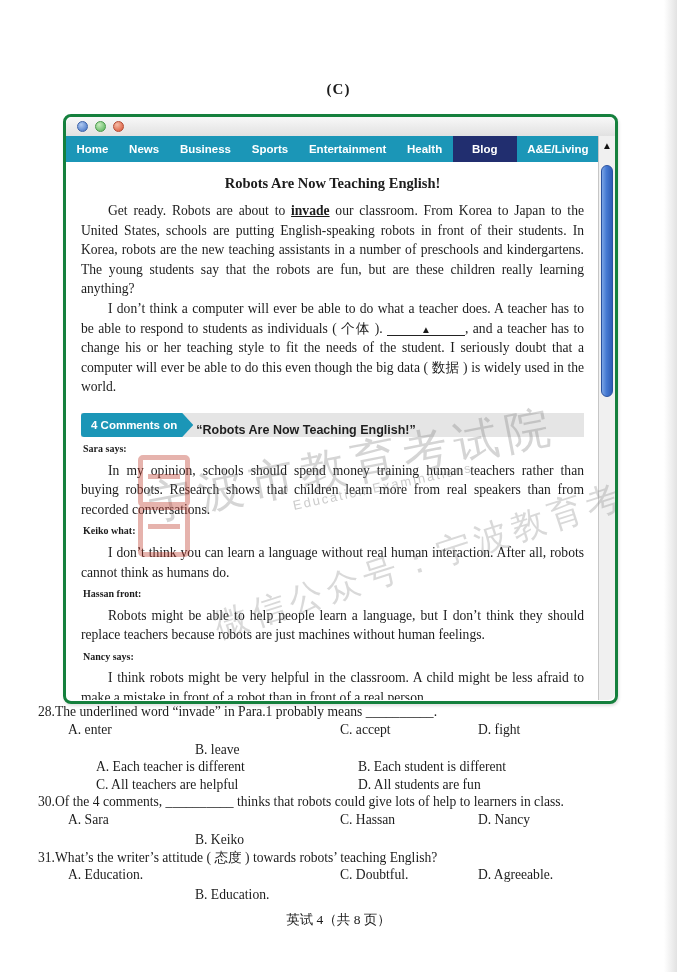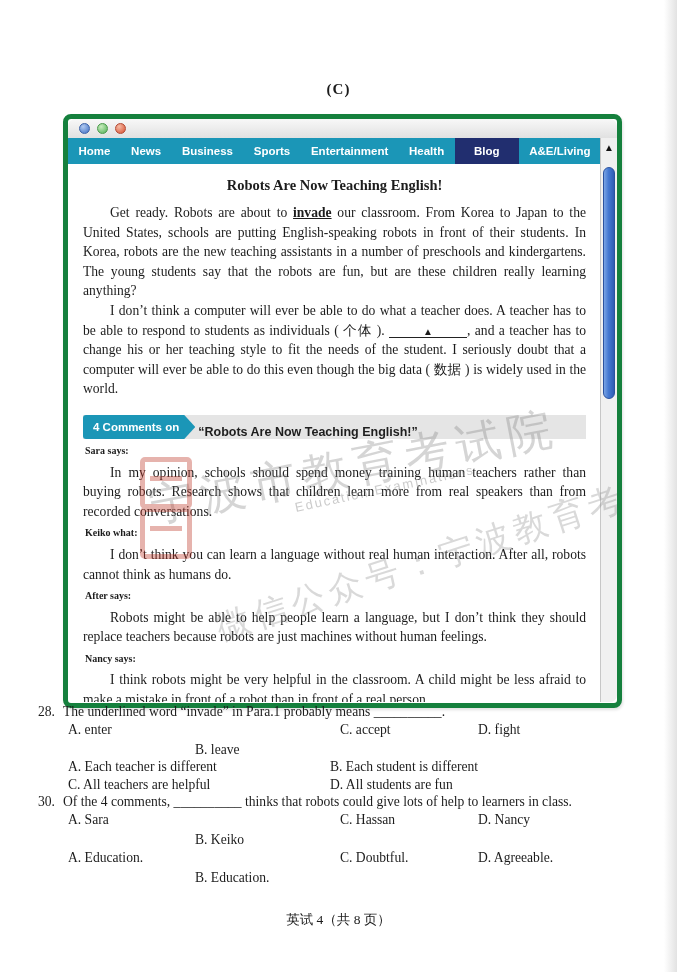--- a/index.html
+++ b/index.html
@@ -8,21 +8,21 @@
     background:#ffffff;color:#1c1c1c;
     font-family:"Liberation Serif",serif;
   }
   .scan-right{position:absolute;top:0;right:0;width:13px;height:100%;
     background:linear-gradient(to right,rgba(110,110,110,0),rgba(110,110,110,0.20));}
   .section-label{position:absolute;top:81px;left:0;right:0;text-align:center;
     font-weight:bold;font-size:15px;letter-spacing:1px;}
 
   
   .window{position:absolute;left:63px;top:114px;width:549px;height:584px;
-    border:5px solid #15803d;border-radius:8px;background:#fff;
+    border:3px solid #15803d;border-radius:8px;background:#fff;
     box-shadow:1px 2px 3px rgba(0,0,0,0.12);}
   .titlebar{height:19px;border-radius:7px 7px 0 0;
     background:linear-gradient(#f8f8f8,#e1e1e1);
     display:flex;align-items:center;padding-left:11px;gap:7px;
     border-bottom:1px solid #cfcfcf;}
   .dot{width:9px;height:9px;border-radius:50%;}
   .dot-blue{background:radial-gradient(circle at 35% 30%,#b0c9f0,#5b86cf 75%);border:1px solid #3c62a8;}
   .dot-green{background:radial-gradient(circle at 35% 30%,#c8ecbe,#6fbf6f 75%);border:1px solid #4a9a4a;}
   .dot-red{background:radial-gradient(circle at 35% 30%,#f5bca6,#df6a4d 75%);border:1px solid #b34a34;}
 
@@ -73,26 +73,26 @@
     border:5px solid #c0392b;border-radius:5px;}
   .wm-seal .s1{top:0;}
   .wm-seal .s2{top:50px;}
   .wm-seal .s1:after,.wm-seal .s2:after{content:"";position:absolute;left:5px;right:5px;top:14px;
     height:5px;background:#c0392b;}
 
   
   .questions{position:absolute;left:38px;top:703px;width:606px;
     font-size:13.6px;line-height:17.6px;}
   .q-stem{white-space:nowrap;}
-  .q-num{display:inline-block;margin-right:8px;}
+  .q-num{display:inline-block;margin-right:0;}
   .opt-row{display:flex;margin-left:30px;}
   .opt-4 .c1{flex:0 0 127px;}
   .opt-4 .c2{flex:0 0 145px;margin-top:20px;}
   .opt-4 .c3{flex:0 0 138px;}
-  .opt-2 .c1{flex:0 0 262px;}
+  .opt-2 .c1{flex:0 0 262px;margin-left:28px;}
   .q-blank{display:inline-block;min-width:72px;border-bottom:1.4px solid #222;
     text-align:center;font-size:10px;line-height:11px;}
 
   .footer{position:absolute;top:911px;left:0;right:0;text-align:center;font-size:13.5px;}
 </style>
 </head>
 <body>
 
 <div class="scan-right"></div>
 
@@ -127,21 +127,21 @@
       <span class="chip">4 Comments on</span>
       <span class="band-title">“Robots Are Now Teaching English!”</span>
     </div>
 
     <p class="comment-author">Sara says:</p>
     <p class="body-text">In my opinion, schools should spend money training human teachers rather than buying robots. Research shows that children learn more from real speakers than from recorded conversations.</p>
 
     <p class="comment-author">Keiko what:</p>
     <p class="body-text">I don’t think you can learn a language without real human interaction. After all, robots cannot think as humans do.</p>
 
-    <p class="comment-author">After says:</p>
+    <p class="comment-author">Hassan front:</p>
     <p class="body-text">Robots might be able to help people learn a language, but I don’t think they should replace teachers because robots are just machines without human feelings.</p>
 
     <p class="comment-author">Nancy says:</p>
     <p class="body-text">I think robots might be very helpful in the classroom. A child might be less afraid to make a mistake in front of a robot than in front of a real person.</p>
 
     <div class="band add-band">
       <span class="chip">Add a comment</span>
     </div>
   </div>
 
@@ -181,20 +181,21 @@
   </div>
 
   <div class="q-stem"><span class="q-num">30.</span><span>Of the 4 comments, __________ thinks that robots could give lots of help to learners in class.</span></div>
   <div class="opt-row opt-4">
     <span class="c1">A. Sara</span>
     <span class="c2">B. Keiko</span>
     <span class="c3">C. Hassan</span>
     <span class="c4">D. Nancy</span>
   </div>
 
+  <div class="q-stem"><span class="q-num">31.</span><span>What’s the writer’s attitude ( 态度 ) towards robots’ teaching English?</span></div>
   <div class="opt-row opt-4">
     <span class="c1">A. Education.</span>
     <span class="c2">B. Education.</span>
     <span class="c3">C. Doubtful.</span>
     <span class="c4">D. Agreeable.</span>
   </div>
 
 </div>
 
 <div class="footer">英试 4（共 8 页）</div>

